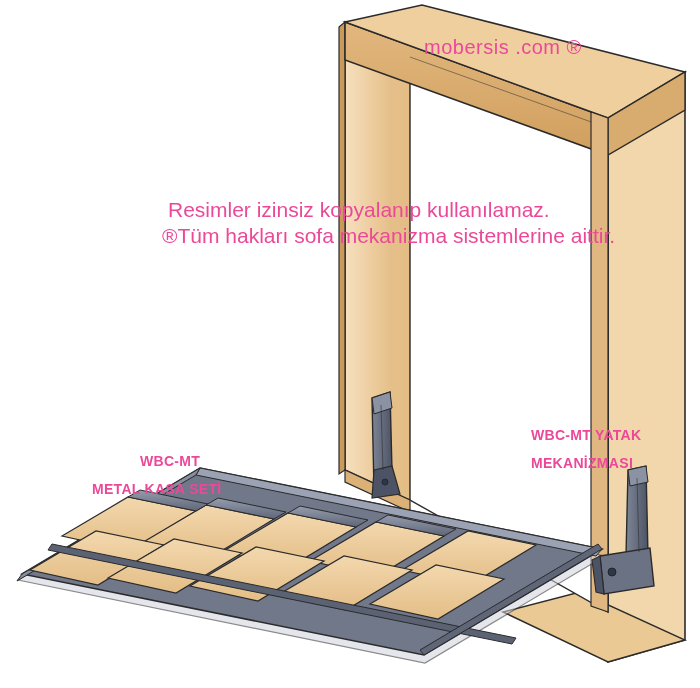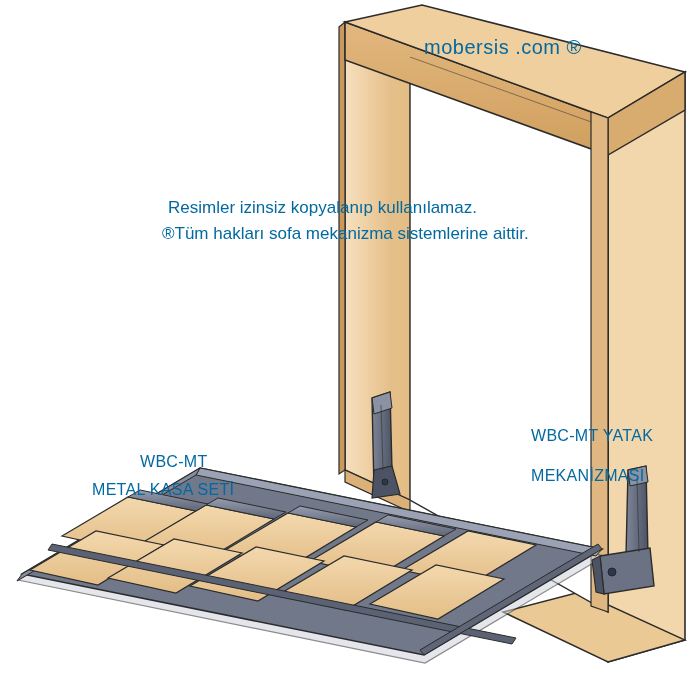--- a/index.html
+++ b/index.html
@@ -15,34 +15,34 @@
     overflow: hidden;
     font-family: "Liberation Sans", sans-serif;
   }
   #stage svg {
     position: absolute;
     left: 0;
     top: 0;
   }
   .txt {
     position: absolute;
-    color: #0369a1;
+    color: #ec4899;
     white-space: nowrap;
     font-family: "Liberation Sans", sans-serif;
   }
   .brand {
     font-size: 20px;
     letter-spacing: 0.5px;
   }
   .notice {
-    font-size: 17px;
+    font-size: 21px;
   }
   .callout {
-    font-size: 16px;
-    font-weight: 400;
+    font-size: 14px;
+    font-weight: 700;
     letter-spacing: 0.3px;
   }
 </style>
 </head>
 <body>
 
 <div id="stage">
 
   <svg width="700" height="688" viewBox="0 0 700 688">
     <defs>
@@ -159,15 +159,15 @@
   <div class="txt notice" style="left:168px; top:198px;">Resimler izinsiz kopyalanıp kullanılamaz.</div>
 
   <div class="txt notice" style="left:162px; top:224px;">®Tüm hakları sofa mekanizma sistemlerine aittir.</div>
 
   <div class="txt callout" style="left:140px; top:453px;">WBC-MT</div>
 
   <div class="txt callout" style="left:92px; top:481px;">METAL KASA SETİ</div>
 
   <div class="txt callout" style="left:531px; top:427px;">WBC-MT  YATAK</div>
 
-  <div class="txt callout" style="left:531px; top:455px;margin-top:12px;">MEKANİZMASI</div>
+  <div class="txt callout" style="left:531px; top:455px;">MEKANİZMASI</div>
 
 </div>
 
 </body></html>

